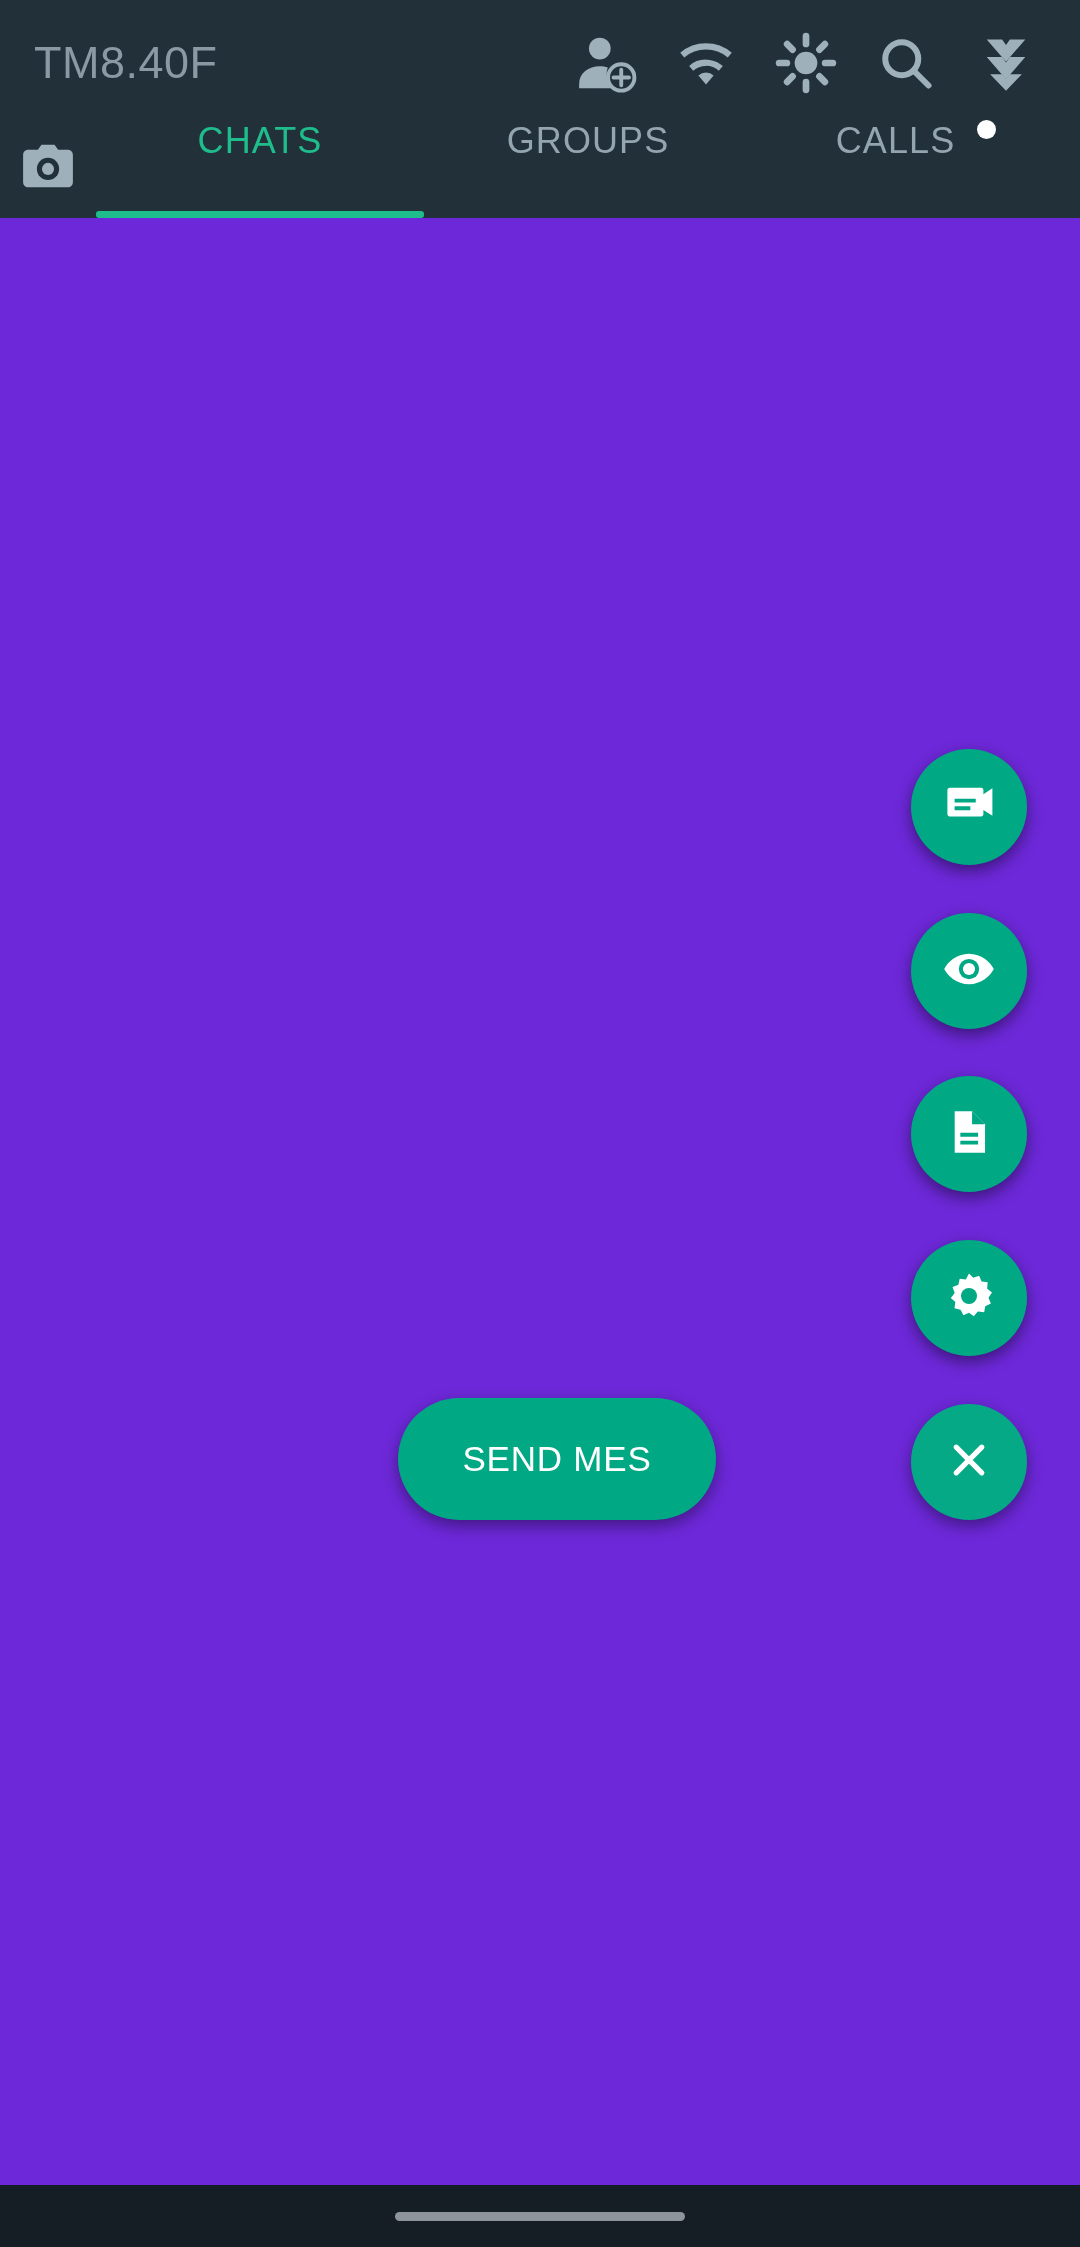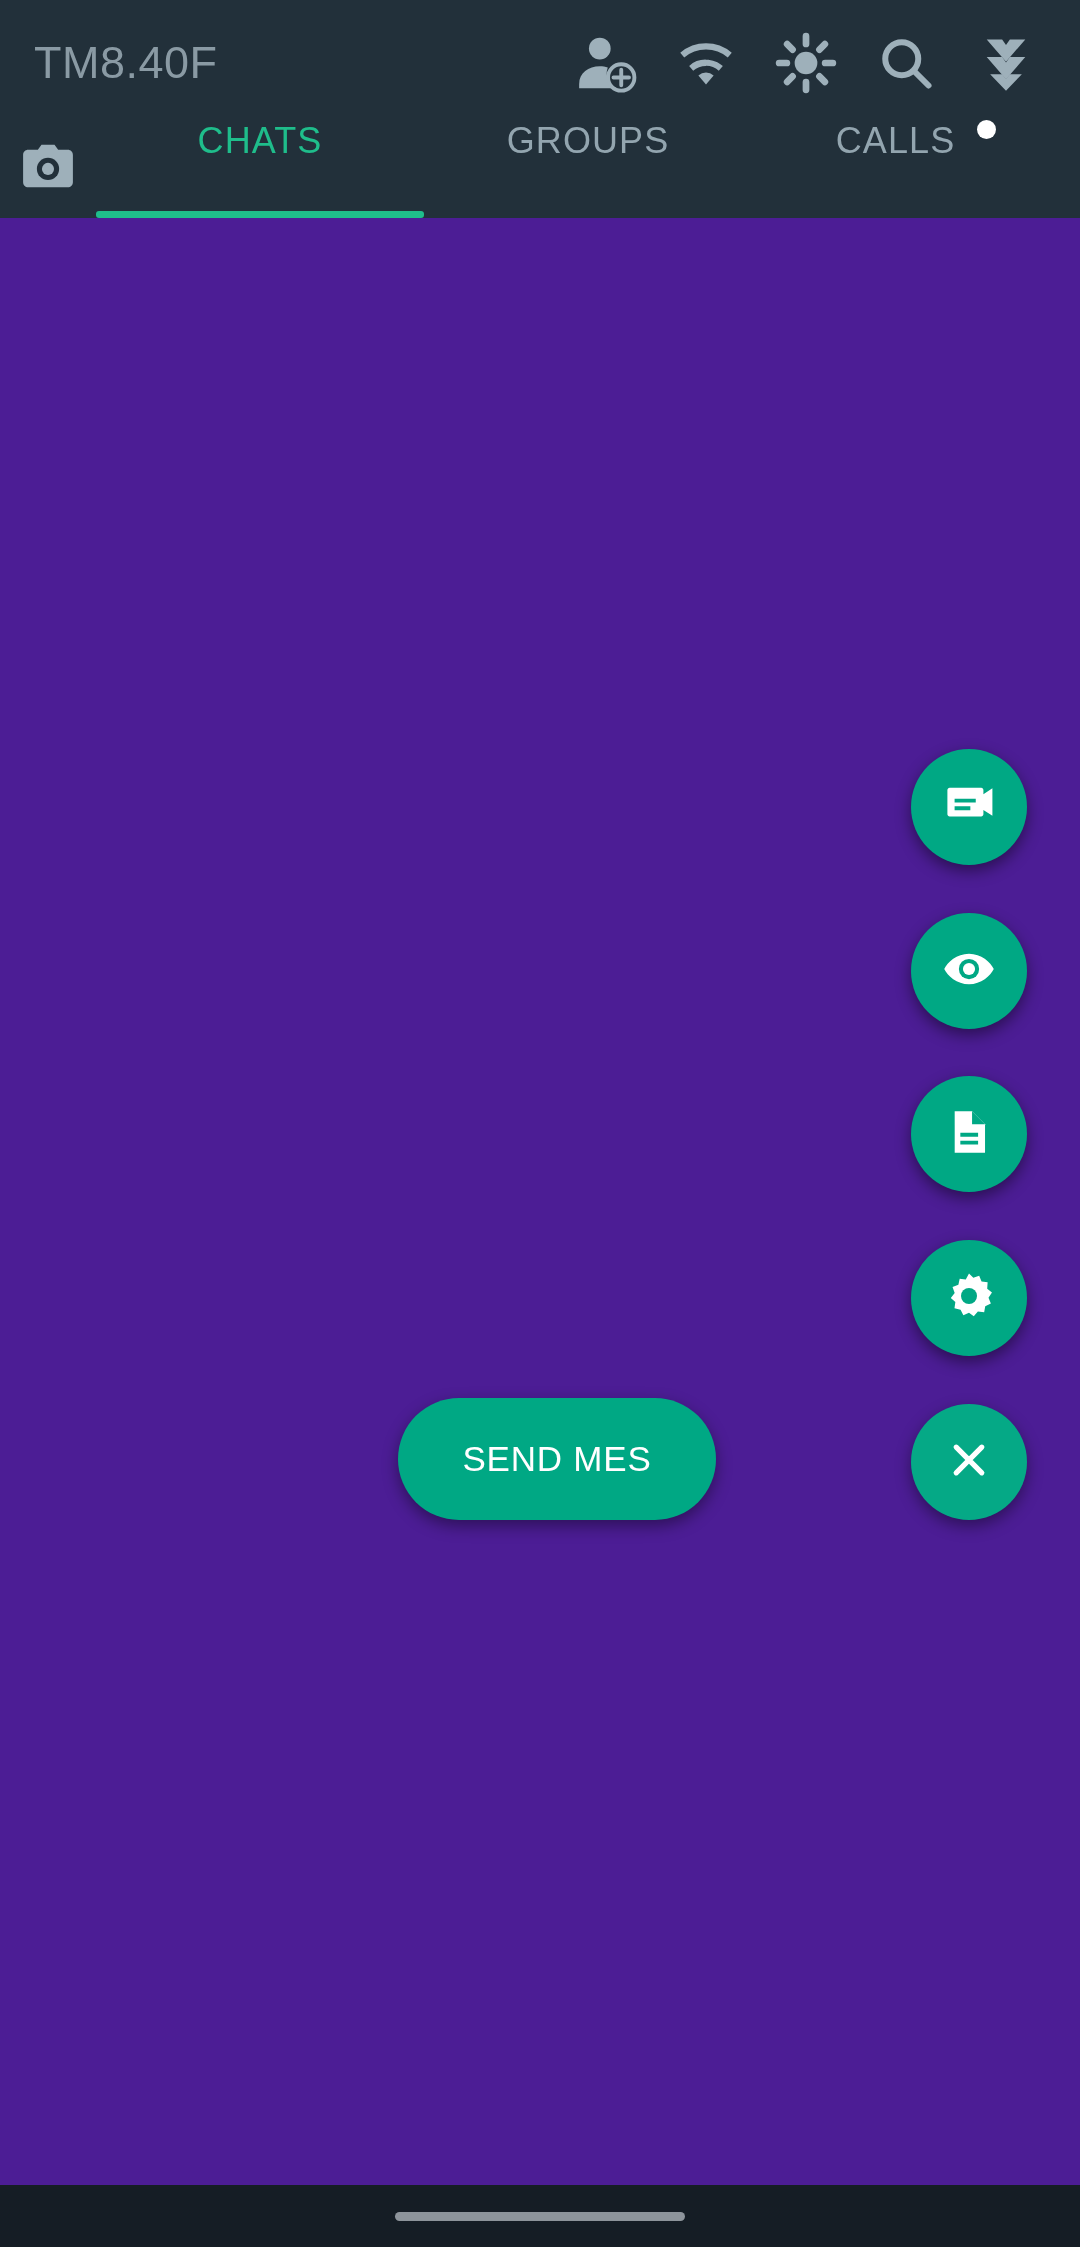--- a/index.html
+++ b/index.html
@@ -104,21 +104,21 @@
     width: 19px;
     height: 19px;
     border-radius: 50%;
     background: #ffffff;
     flex: 0 0 auto;
   }
 
   
   .body-area {
     flex: 1 1 auto;
-    background: #4c1d95;
+    background: #6d28d9;
     position: relative;
   }
 
   
   .fab {
     position: absolute;
     border-radius: 50%;
     background: #00a884;
     display: flex;
     align-items: center;

